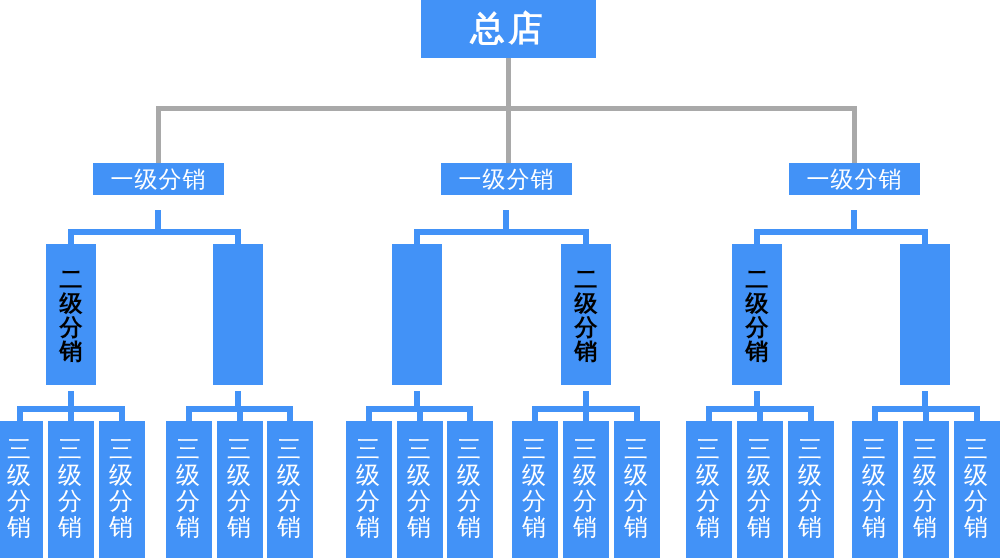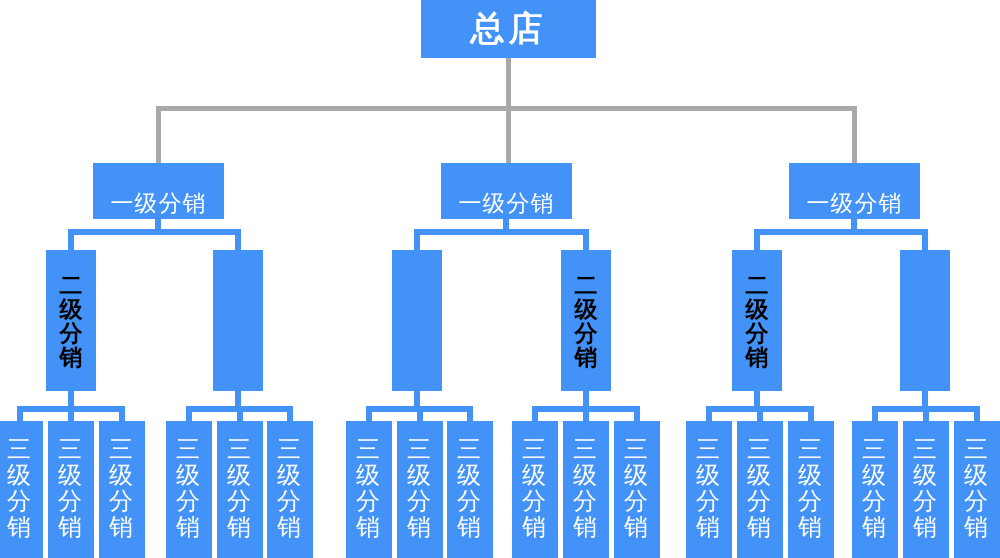--- a/index.html
+++ b/index.html
@@ -9,26 +9,26 @@
   }
   .node{position:absolute;background:#4292F7;}
   .line-gray{position:absolute;background:#A9A9A9;}
   .line-blue{position:absolute;background:#4292F7;}
   .root-node{
     left:421px;top:0;width:175px;height:58px;
     display:flex;align-items:center;justify-content:center;
   }
   .root-label{color:#fff;font-size:34px;font-weight:bold;letter-spacing:4px;}
   .l1-node{
-    top:163px;width:131px;height:56px;
-    display:flex;align-items:flex-end;justify-content:center;
+    top:163px;width:131px;height:32px;
+    display:flex;align-items:center;justify-content:center;
   }
   .l1-label{color:#fff;font-size:23px;letter-spacing:1px;white-space:nowrap;}
   .l2-node{
-    top:250px;width:50px;height:141px;
+    top:244px;width:50px;height:141px;
     display:flex;align-items:center;justify-content:center;
   }
   .l2-label{
     width:24px;font-size:23px;line-height:24px;color:#000;font-weight:700;
     text-align:center;word-break:break-all;
   }
   .l3-node{
     top:421px;width:46px;height:137px;
     display:flex;justify-content:center;
   }

